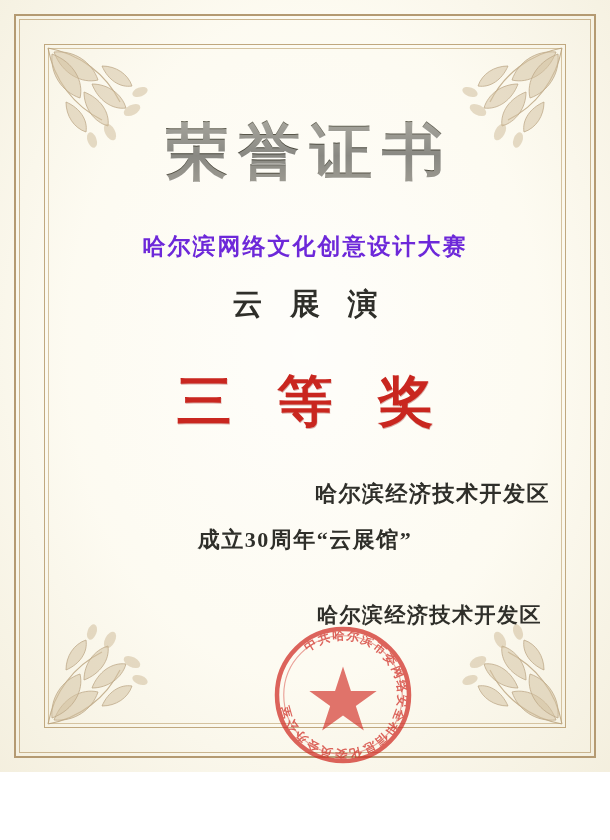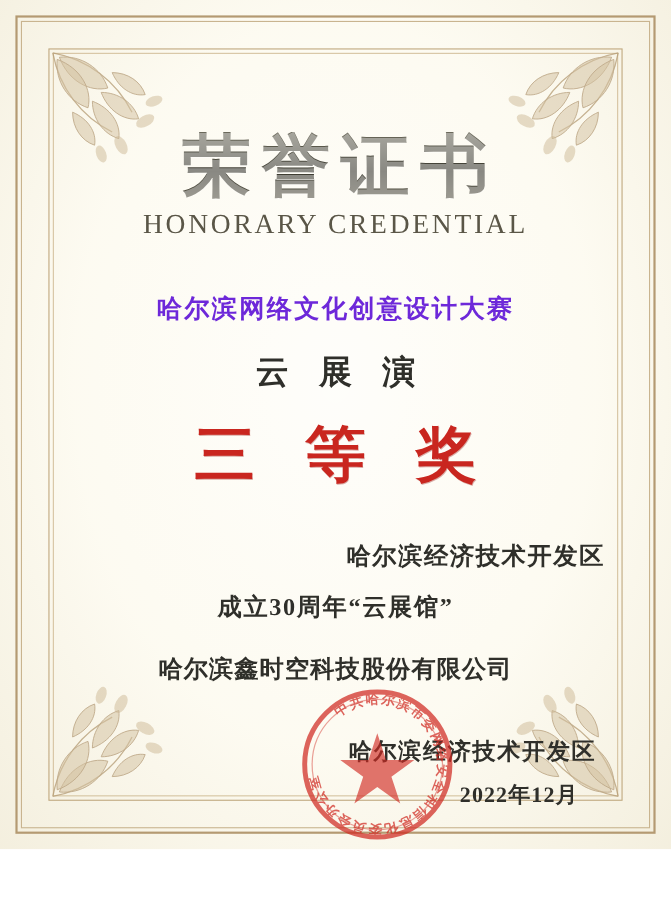--- a/index.html
+++ b/index.html
@@ -131,21 +131,21 @@
   .line-2 {
     margin-top: 22px;
     font-size: 30px;
     letter-spacing: 10px;
     color: #2f2f2a;
     font-weight: 600;
     text-indent: 10px;
   }
 
   .award {
-    margin-top: 18px;
+    margin-top: 40px;
     font-size: 55px;
     letter-spacing: 16px;
     font-weight: 700;
     color: #c9261f;
     text-indent: 16px;
     font-family: "Liberation Serif", serif;
     text-shadow: 0.5px 0.5px 0 rgba(150,20,15,0.35);
   }
 
   .line-3 {
@@ -302,34 +302,31 @@
         <ellipse cx="70" cy="92" rx="5" ry="9" transform="rotate(-28 70 92)"></ellipse>
         <ellipse cx="100" cy="52" rx="8" ry="4.5" transform="rotate(-20 100 52)"></ellipse>
         <ellipse cx="52" cy="100" rx="4.5" ry="8" transform="rotate(-20 52 100)"></ellipse>
       </g>
     </svg>
   </div>
 
   <div class="content">
 
     <div class="title-cn">荣誉证书</div>
-    <div class="title-en">HONORARY CREDENTIAL</div>
 
     <div class="line-1">哈尔滨网络文化创意设计大赛</div>
     <div class="line-2">云 展 演</div>
 
     <div class="award">三 等 奖</div>
 
     <div class="line-3">哈尔滨经济技术开发区</div>
     <div class="line-4">成立30周年“云展馆”</div>
-    <div class="line-5">哈尔滨鑫时空科技股份有限公司</div>
 
     <div class="issuer-block">
       <div class="issuer">哈尔滨经济技术开发区</div>
-      <div class="issue-date">2022年12月</div>
     </div>
   </div>
 
   <div class="seal">
     <svg viewBox="0 0 200 200" xmlns="http://www.w3.org/2000/svg">
       <defs>
         <path id="sealArc" d="M 100,100 m -74,0 a 74,74 0 1,1 148,0 a 74,74 0 1,1 -148,0"></path>
       </defs>
       <circle cx="100" cy="100" r="88" fill="none" stroke="#d02a22" stroke-width="6"></circle>
       <circle cx="100" cy="100" r="79" fill="none" stroke="#d02a22" stroke-width="1.5" opacity="0.6"></circle>

